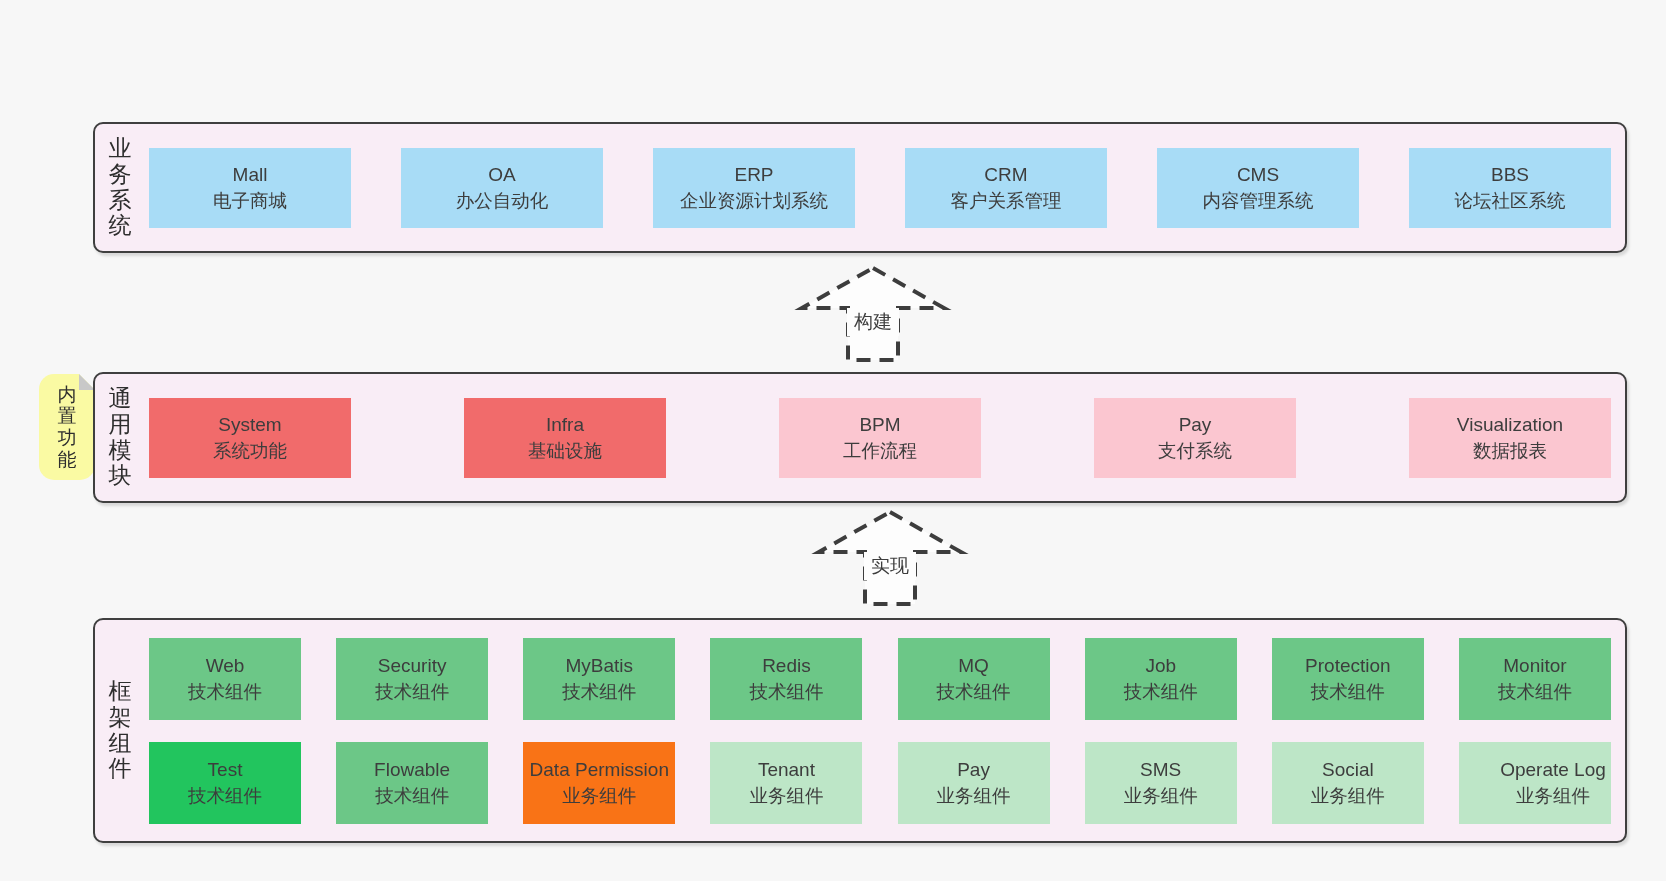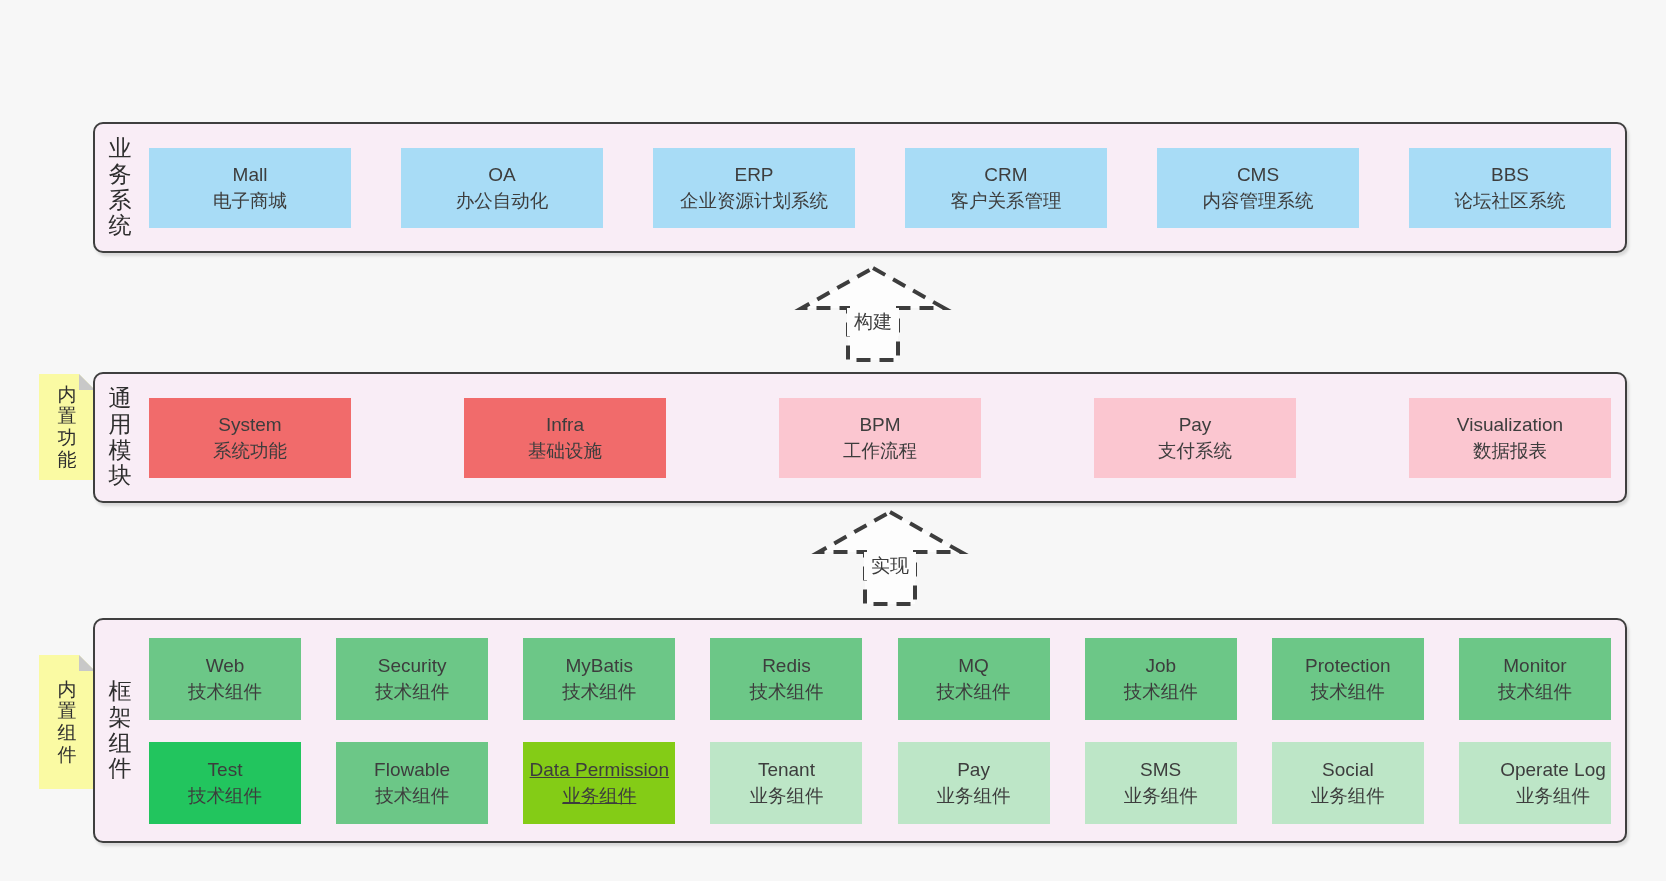--- a/index.html
+++ b/index.html
@@ -58,21 +58,21 @@
   }
   .container.top .box,.container.mid .box{width:202px;height:80px;}
   .container.bot .box{width:152px;height:82px;}
   .box .zh{font-size:18.5px;}
 
   
   .tab{
     position:absolute;
     left:39px;width:56px;
     background:#fafaa3;
-    display:flex;align-items:center;justify-content:center;
+    display:flex;align-items:center;justify-content:center;border-radius:15px;
   }
   .tab.mid-tab{top:374px;height:106px;}
   .tab.bot-tab{top:655px;height:134px;}
   .tab::before{
     content:"";position:absolute;top:0;right:0;width:0;height:0;
     border-top:16px solid #f7f7f7;border-left:16px solid transparent;
   }
   .tab::after{
     content:"";position:absolute;top:0;right:0;width:0;height:0;
     border-bottom:16px solid #c8c8c8;border-right:16px solid transparent;
@@ -97,23 +97,20 @@
   .arrow2{left:815px;top:508px;}
 </style>
 </head>
 <body>
 
 <div class="canvas">
 
   <div class="tab mid-tab">
     <div class="tab-label">内置功能</div>
   </div>
-  <div class="tab bot-tab">
-    <div class="tab-label">内置组件</div>
-  </div>
 
   <section class="container top">
     <div class="side-label">业务系统</div>
     <div class="boxes-area">
         <div class="box-row">
           <div class="box" style="background: rgb(168, 220, 246);">
             <div class="en">Mall</div>
             <div class="zh">电子商城</div>
           </div>
           <div class="box" style="background: rgb(168, 220, 246);">
@@ -219,21 +216,21 @@
         </div>
         <div class="box-row">
           <div class="box" style="background: #22c55e;">
             <div class="en">Test</div>
             <div class="zh">技术组件</div>
           </div>
           <div class="box" style="background: rgb(108, 199, 135);">
             <div class="en">Flowable</div>
             <div class="zh">技术组件</div>
           </div>
-          <div class="box" style="background: #84cc16; text-decoration: underline;">
+          <div class="box" style="background: #f97316;">
             <div class="en">Data Permission</div>
             <div class="zh">业务组件</div>
           </div>
           <div class="box" style="background: rgb(189, 230, 199);">
             <div class="en">Tenant</div>
             <div class="zh">业务组件</div>
           </div>
           <div class="box" style="background: rgb(189, 230, 199);">
             <div class="en">Pay</div>
             <div class="zh">业务组件</div>

